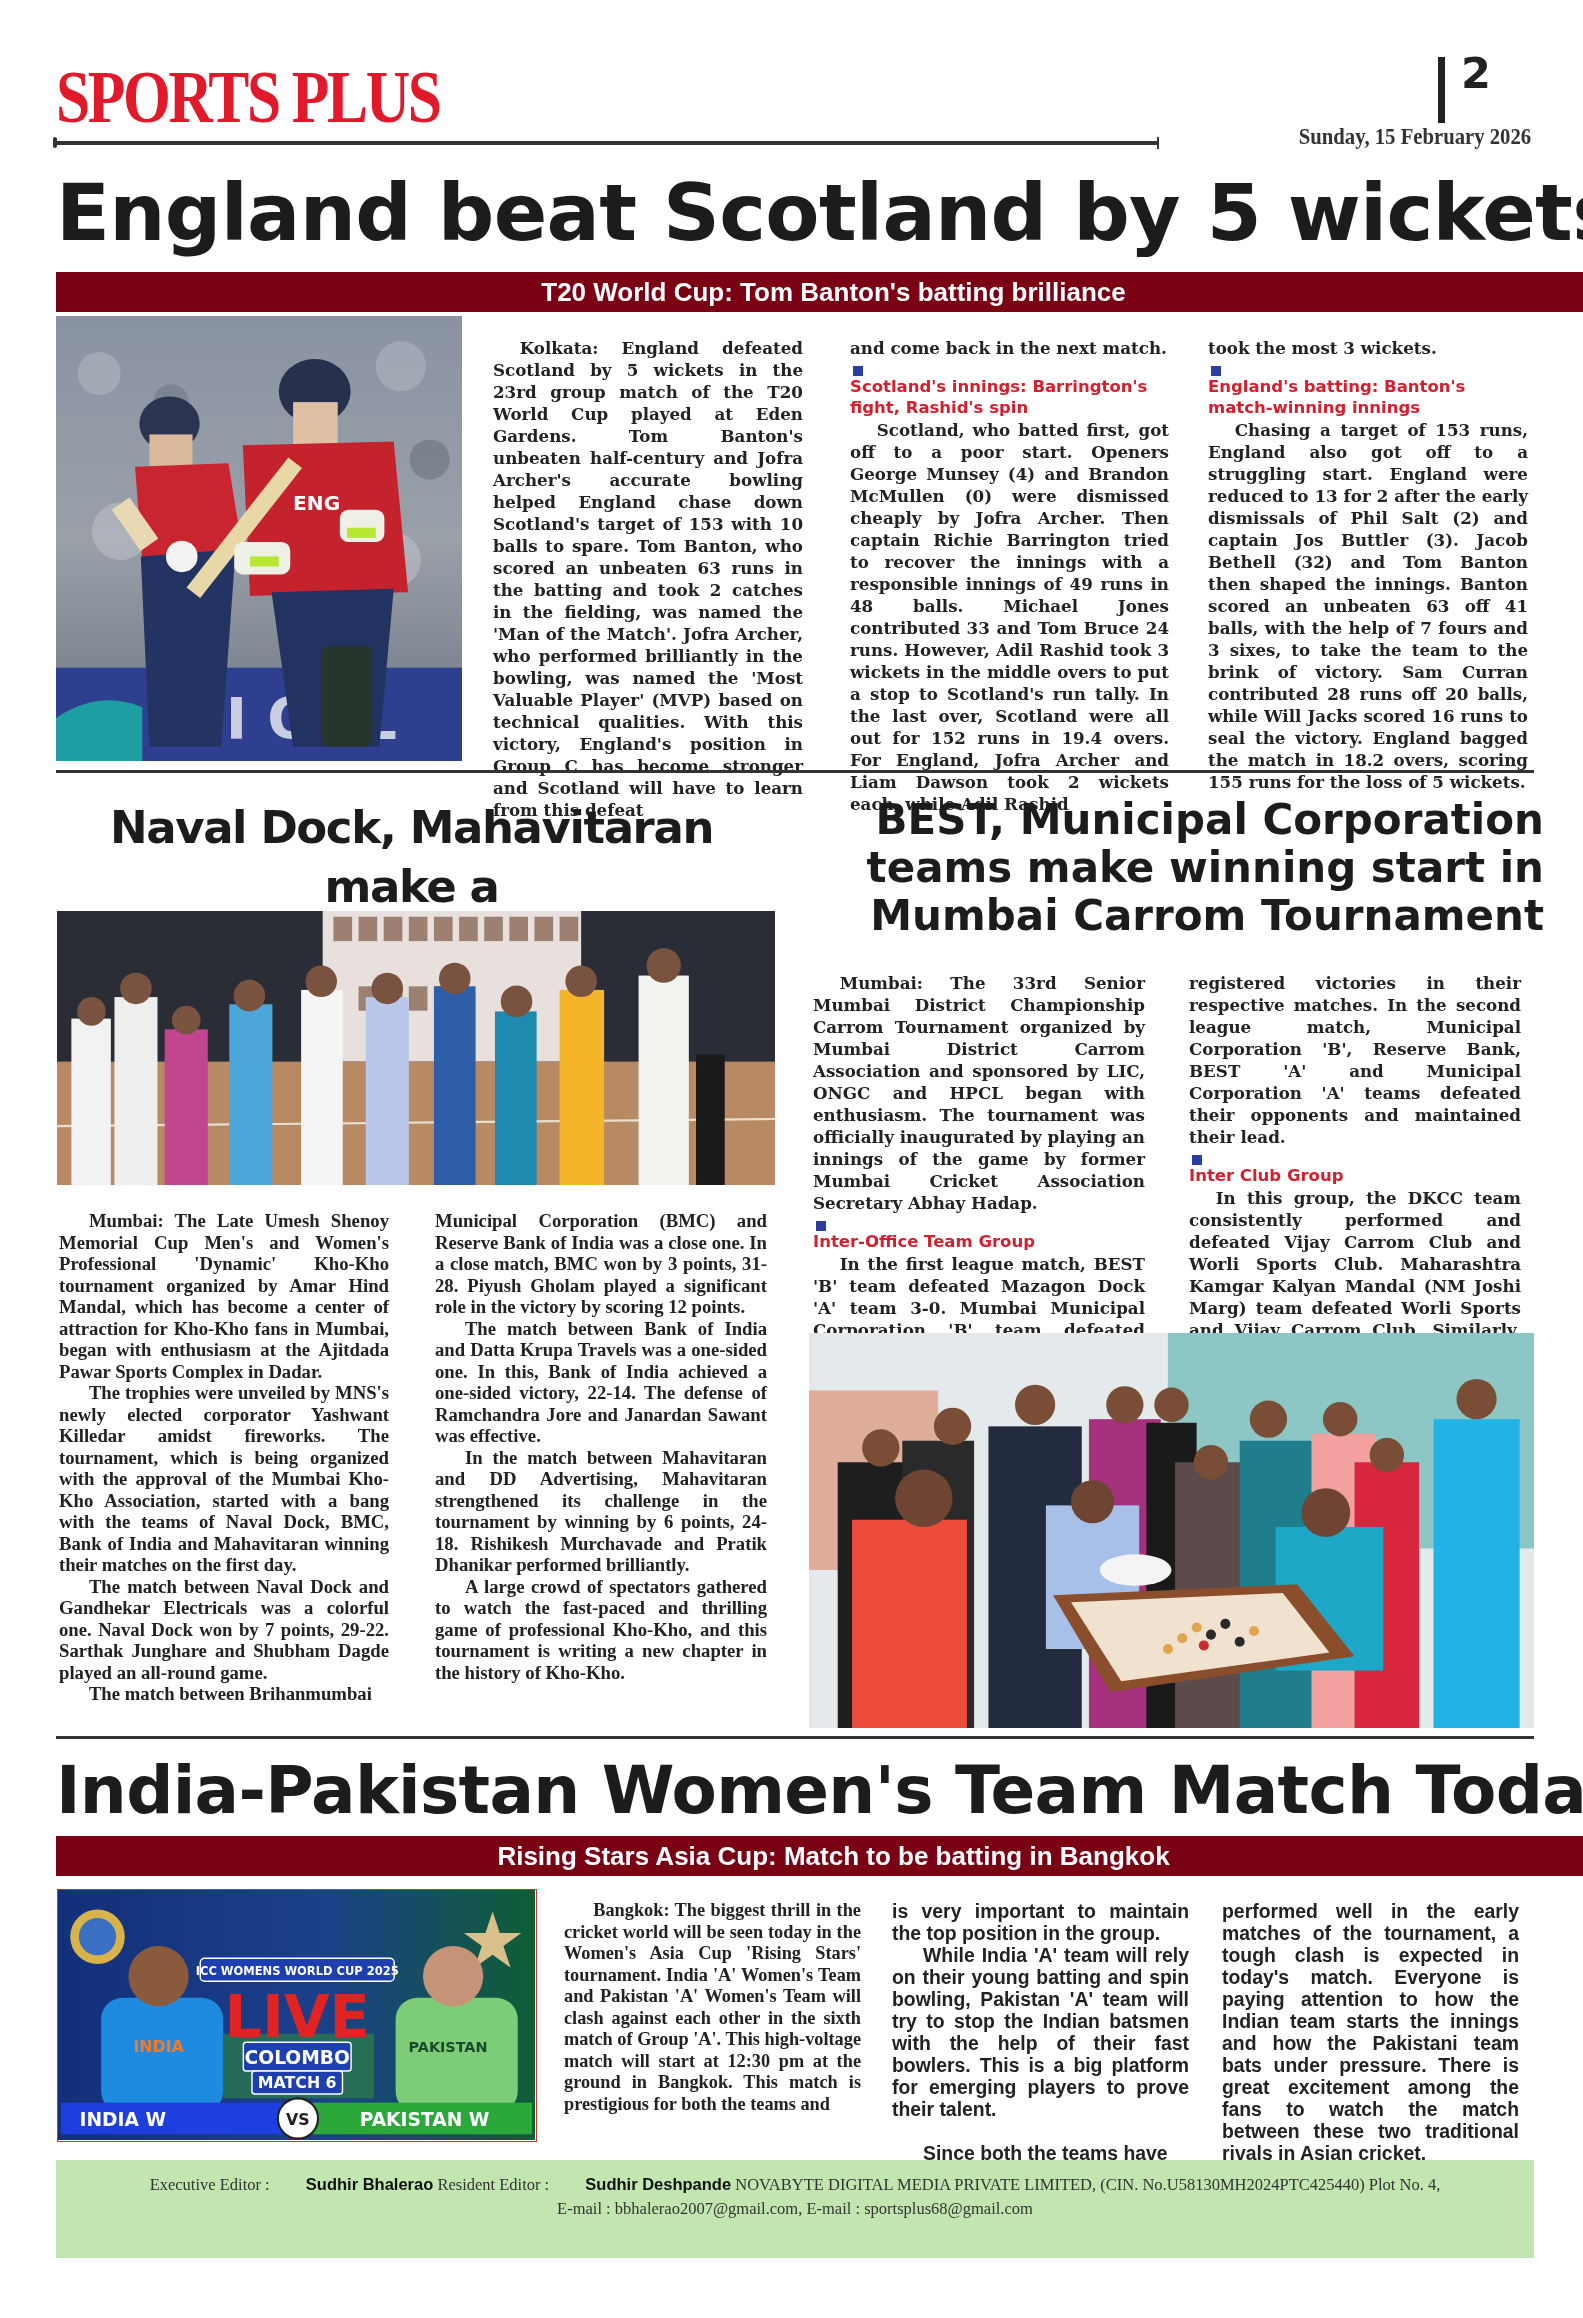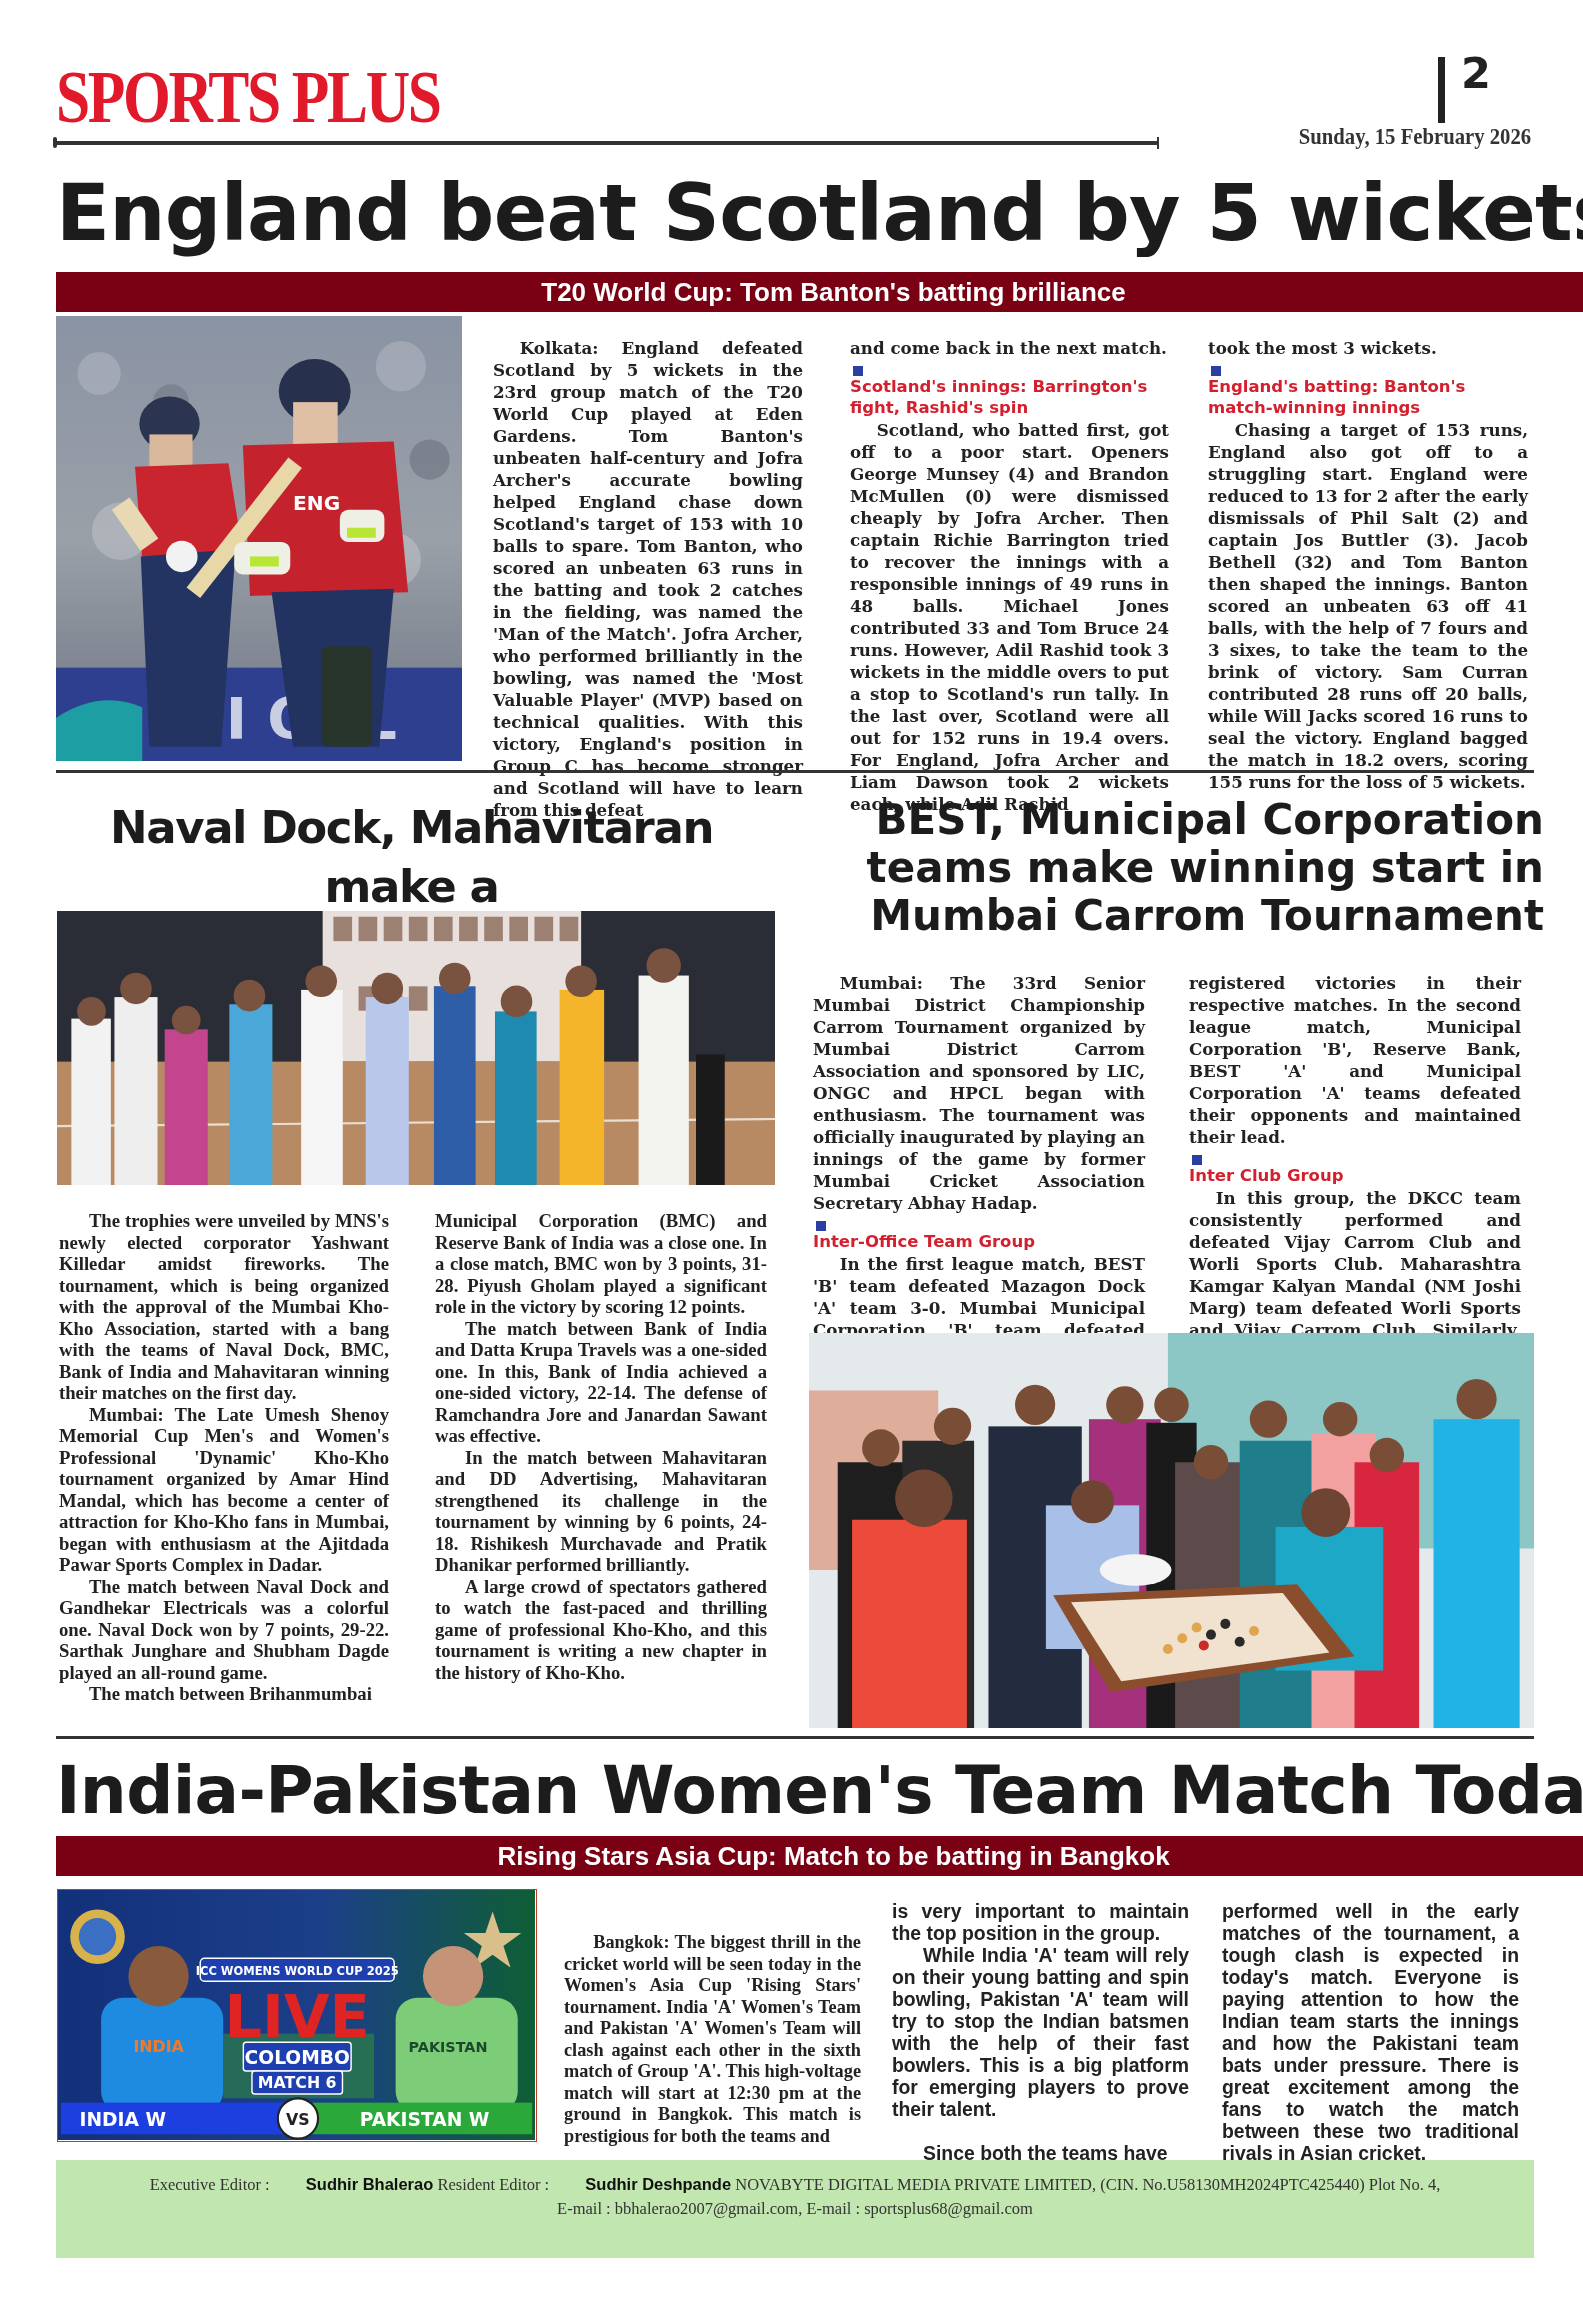--- a/index.html
+++ b/index.html
@@ -170,22 +170,22 @@
         <circle cx="460" cy="108" r="22"></circle>
         <circle cx="554" cy="94" r="22"></circle>
         <circle cx="640" cy="126" r="22"></circle>
       <circle cx="730" cy="98" r="22"></circle>
         <circle cx="845" cy="76" r="24"></circle>
     </g>
   </svg>
 </div>
 
 <div class="col narrow" style="left:59px;top:1210px;width:330px;">
+  <p>Mumbai: The Late Umesh Shenoy Memorial Cup Men's and Women's Professional 'Dynamic' Kho-Kho tournament organized by Amar Hind Mandal, which has become a center of attraction for Kho-Kho fans in Mumbai, began with enthusiasm at the Ajitdada Pawar Sports Complex in Dadar.</p>
   <p>The trophies were unveiled by MNS's newly elected corporator Yashwant Killedar amidst fireworks. The tournament, which is being organized with the approval of the Mumbai Kho-Kho Association, started with a bang with the teams of Naval Dock, BMC, Bank of India and Mahavitaran winning their matches on the first day.</p>
-  <p>Mumbai: The Late Umesh Shenoy Memorial Cup Men's and Women's Professional 'Dynamic' Kho-Kho tournament organized by Amar Hind Mandal, which has become a center of attraction for Kho-Kho fans in Mumbai, began with enthusiasm at the Ajitdada Pawar Sports Complex in Dadar.</p>
   <p>The match between Naval Dock and Gandhekar Electricals was a colorful one. Naval Dock won by 7 points, 29-22. Sarthak Junghare and Shubham Dagde played an all-round game.</p>
   <p>The match between Brihanmumbai</p>
 </div>
 
 <div class="col narrow" style="left:435px;top:1210px;width:332px;">
   <p class="noindent">Municipal Corporation (BMC) and Reserve Bank of India was a close one. In a close match, BMC won by 3 points, 31-28. Piyush Gholam played a significant role in the victory by scoring 12 points.</p>
   <p>The match between Bank of India and Datta Krupa Travels was a one-sided one. In this, Bank of India achieved a one-sided victory, 22-14. The defense of Ramchandra Jore and Janardan Sawant was effective.</p>
   <p>In the match between Mahavitaran and DD Advertising, Mahavitaran strengthened its challenge in the tournament by winning by 6 points, 24-18. Rishikesh Murchavade and Pratik Dhanikar performed brilliantly.</p>
   <p>A large crowd of spectators gathered to watch the fast-paced and thrilling game of professional Kho-Kho, and this tournament is writing a new chapter in the history of Kho-Kho.</p>
 </div>
@@ -295,21 +295,21 @@
     <text x="333" y="276" text-anchor="middle" font-family="DejaVu Sans, sans-serif" font-weight="bold" font-size="22" fill="#fff">MATCH 6</text>
     <rect x="4" y="296" width="330" height="44" fill="#1d3fe0"></rect>
     <rect x="334" y="296" width="326" height="44" fill="#2aa83a"></rect>
     <text x="30" y="328" font-family="DejaVu Sans, sans-serif" font-weight="bold" font-size="26" fill="#fff">INDIA W</text>
     <text x="420" y="328" font-family="DejaVu Sans, sans-serif" font-weight="bold" font-size="26" fill="#fff">PAKISTAN W</text>
     <circle cx="334" cy="318" r="28" fill="#fff" stroke="#222" stroke-width="3"></circle>
     <text x="334" y="327" text-anchor="middle" font-family="DejaVu Sans, sans-serif" font-weight="bold" font-size="22" fill="#222">VS</text>
   </svg>
 </div>
 
-<div class="col narrow" style="left:564px;top:1900px;width:297px;font-size:18.3px;margin-top:32px;">
+<div class="col narrow" style="left:564px;top:1900px;width:297px;font-size:18.3px;">
   <p>Bangkok: The biggest thrill in the cricket world will be seen today in the Women's Asia Cup 'Rising Stars' tournament. India 'A' Women's Team and Pakistan 'A' Women's Team will clash against each other in the sixth match of Group 'A'. This high-voltage match will start at 12:30 pm at the ground in Bangkok. This match is prestigious for both the teams and</p>
 </div>
 
 <div class="col narrow-c" style="left:892px;top:1900px;width:297px;">
   <p class="noindent">is very important to maintain the top position in the group.</p>
   <p>While India 'A' team will rely on their young batting and spin bowling, Pakistan 'A' team will try to stop the Indian batsmen with the help of their fast bowlers. This is a big platform for emerging players to prove their talent.</p>
   <p style="margin-top:21.5px;">Since both the teams have</p>
 </div>
 
 <div class="col narrow-c" style="left:1222px;top:1900px;width:297px;">

